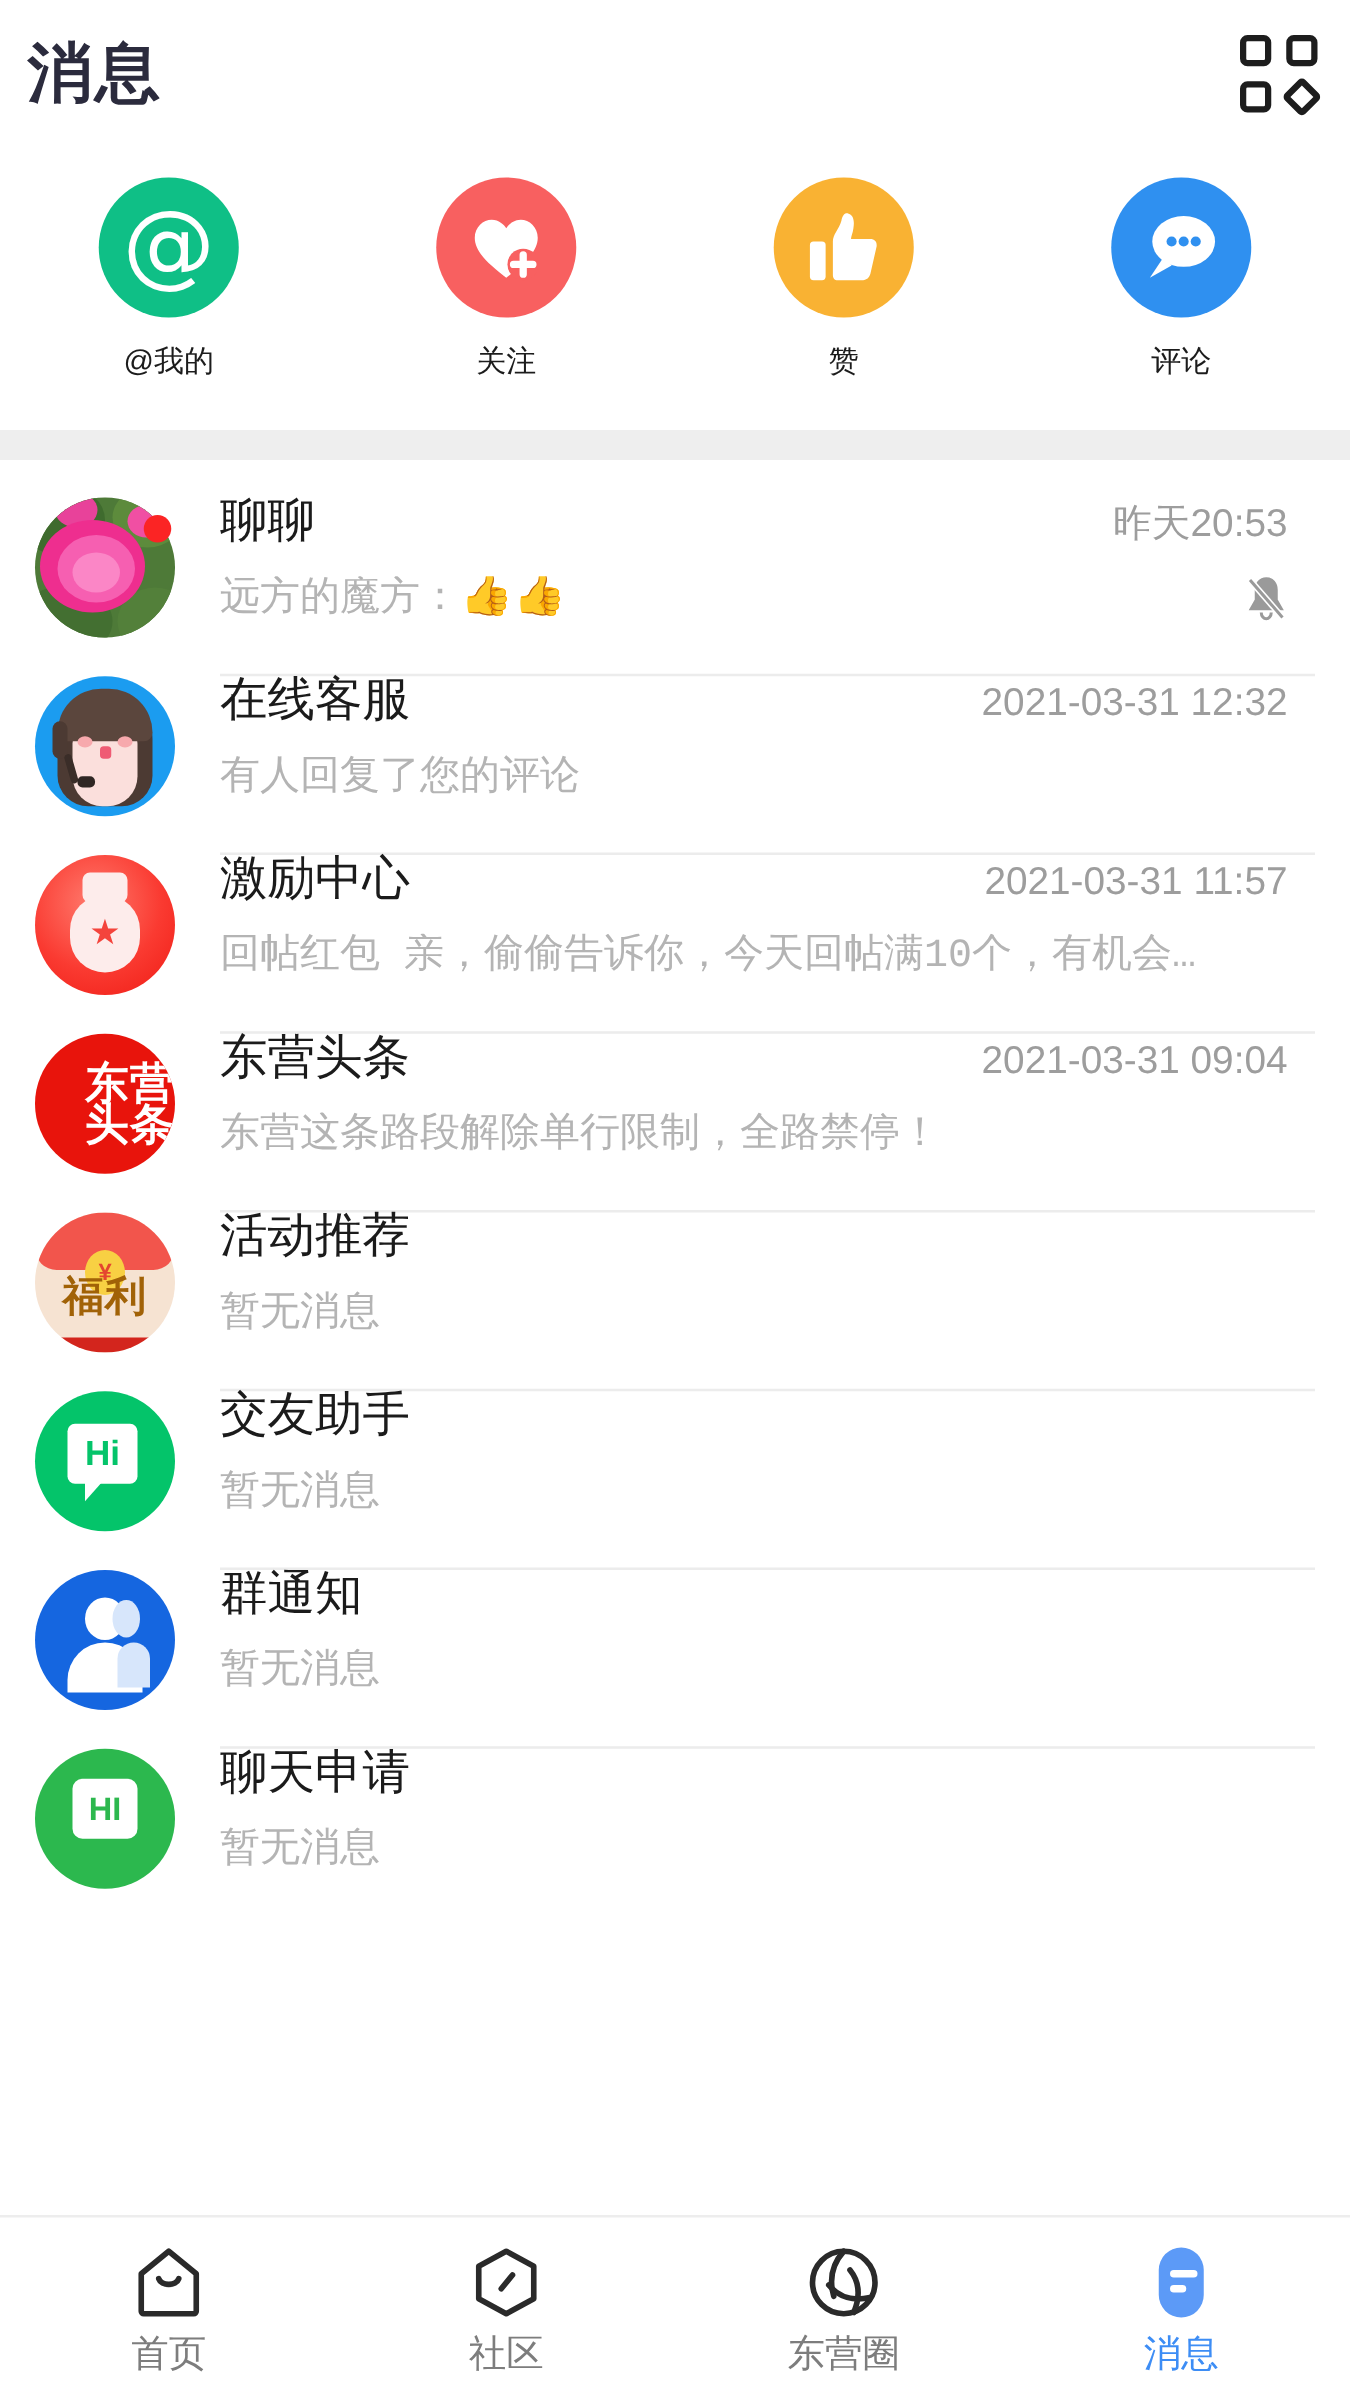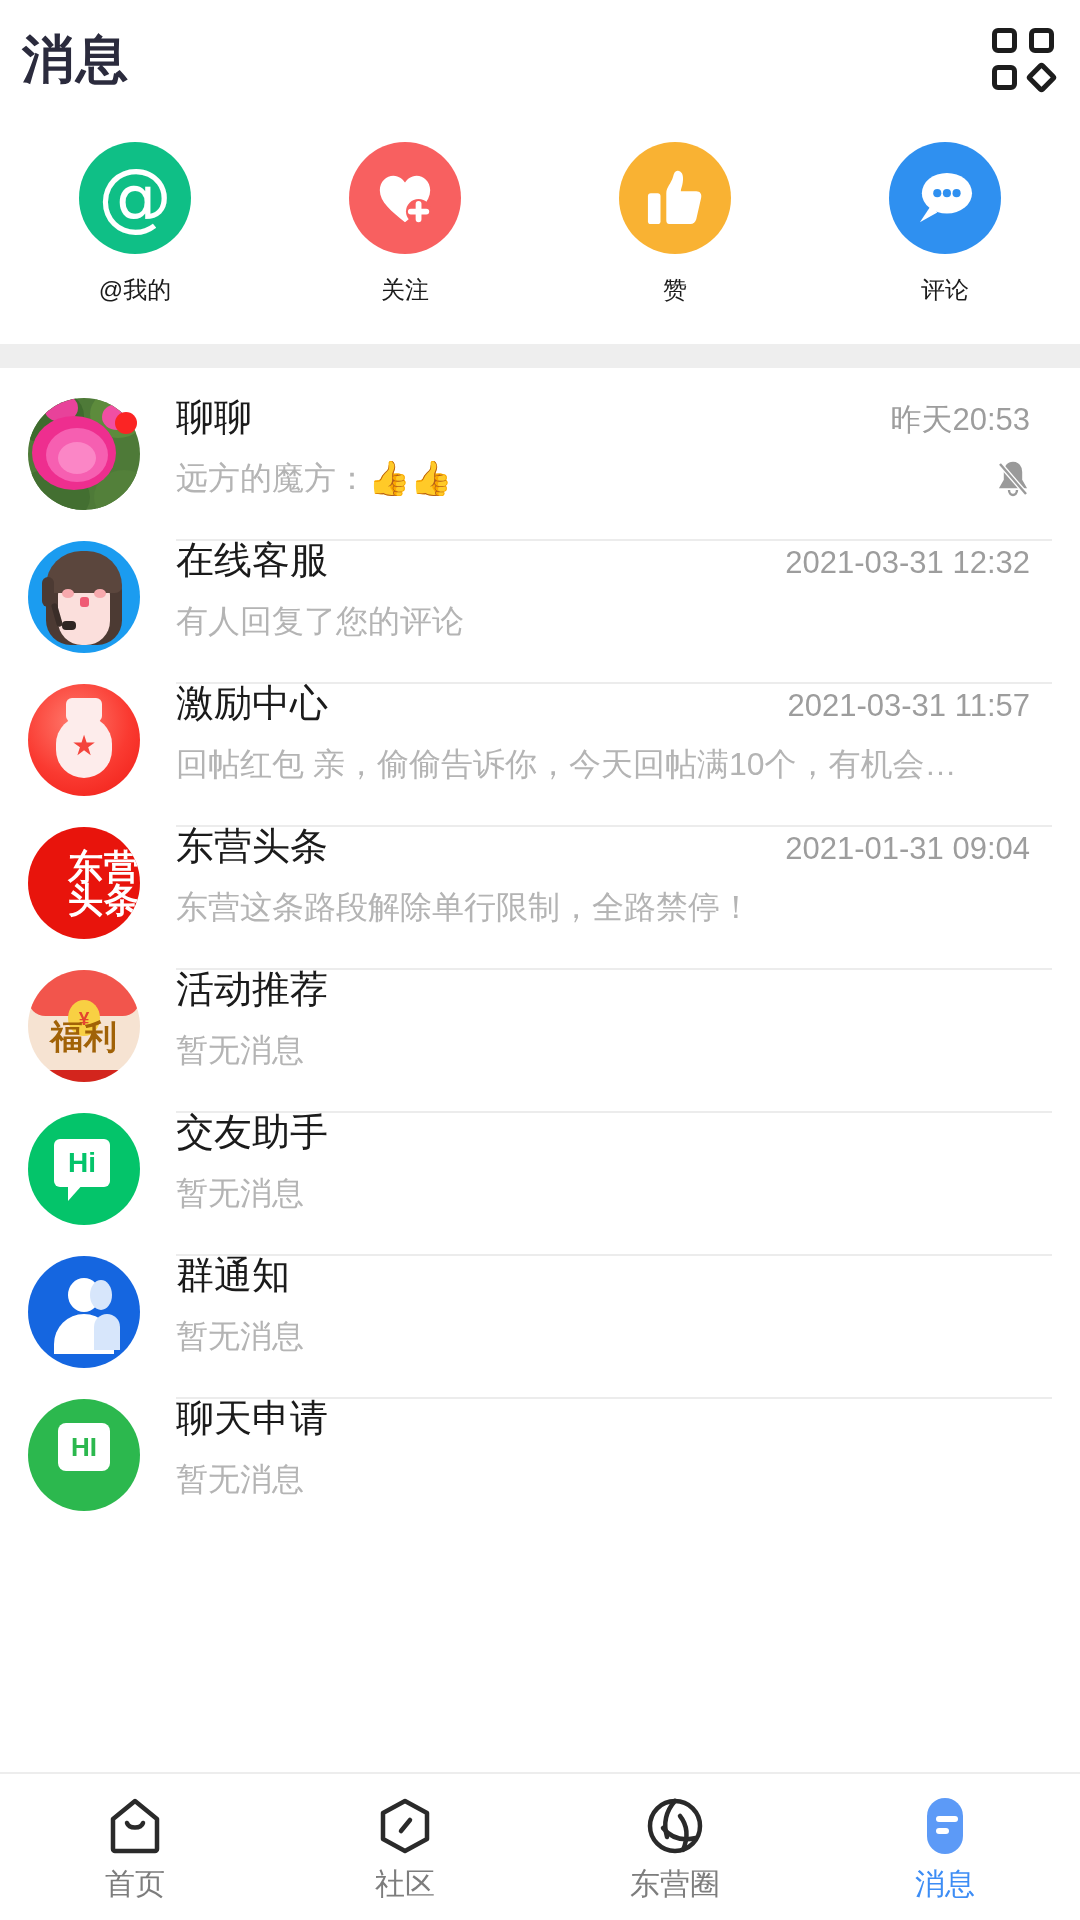--- a/index.html
+++ b/index.html
@@ -111,21 +111,21 @@
     white-space:nowrap;
   }
   .row-time {
     font-size:31px; color:#9d9d9d; line-height:1.05;
     white-space:nowrap; padding-right:22px;
   }
   .row-sub {
     margin-top:23px;
     font-size:32px; color:#b4b4b4; line-height:1.1;
     white-space:nowrap; overflow:hidden;
-    display:flex; align-items:center;
+    display:flex; align-items:center;font-family:Liberation Mono, monospace;
   }
   .emoji { font-size:34px; line-height:1; }
   .mute-icon {
     position:absolute; right:22px; top:62px;
     width:34px; height:38px;
   }
 
   
   .av-flower { background:#4e7a38; }
   .av-flower .petal {
@@ -308,21 +308,21 @@
   <div class="row">
     <div class="avatar-wrap">
       <div class="avatar av-news" style="display:flex;flex-direction:column;align-items:flex-end;justify-content:center;">
         <span class="n-txt">东营</span>
         <span class="n-txt">头条</span>
       </div>
     </div>
     <div class="row-body">
       <div class="row-top">
         <span class="row-title">东营头条</span>
-        <span class="row-time">2021-01-31 09:04</span>
+        <span class="row-time">2021-03-31 09:04</span>
       </div>
       <div class="row-sub">
         <span>东营这条路段解除单行限制，全路禁停！</span>
       </div>
     </div>
   </div>
 
   <div class="row">
     <div class="avatar-wrap">
       <div class="avatar av-welfare" style="display:flex;align-items:flex-end;justify-content:center;">

